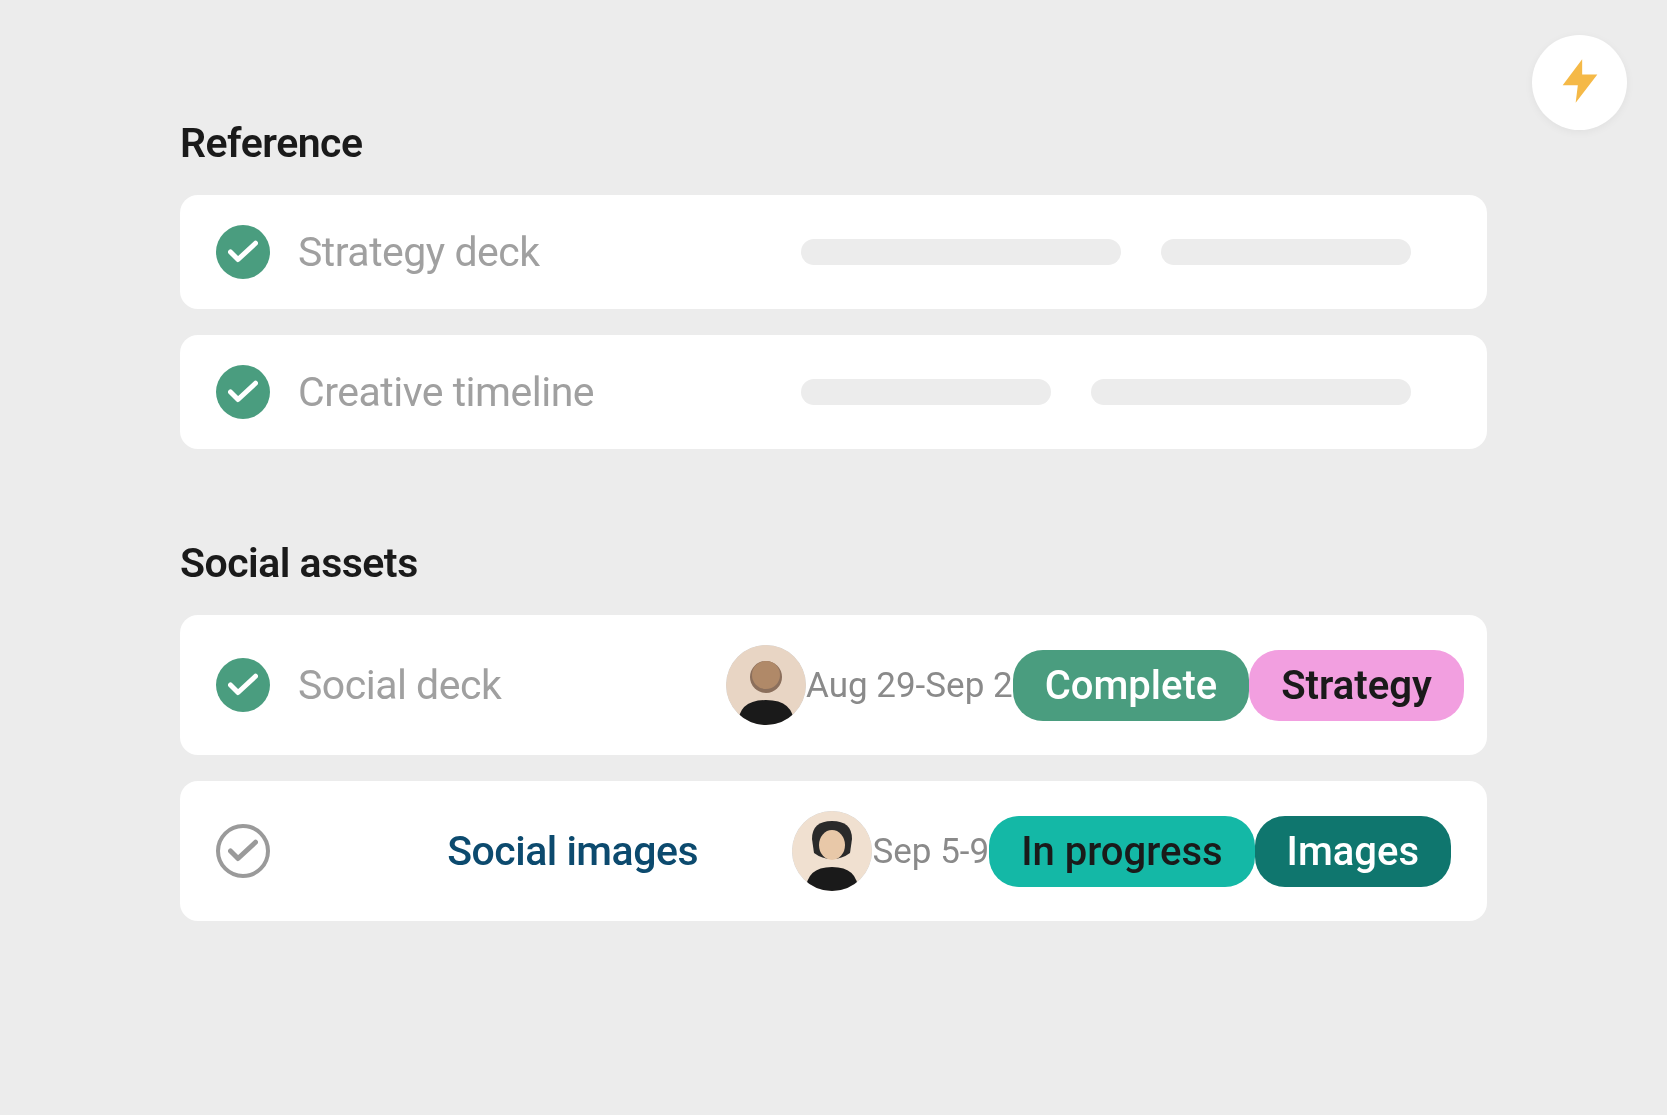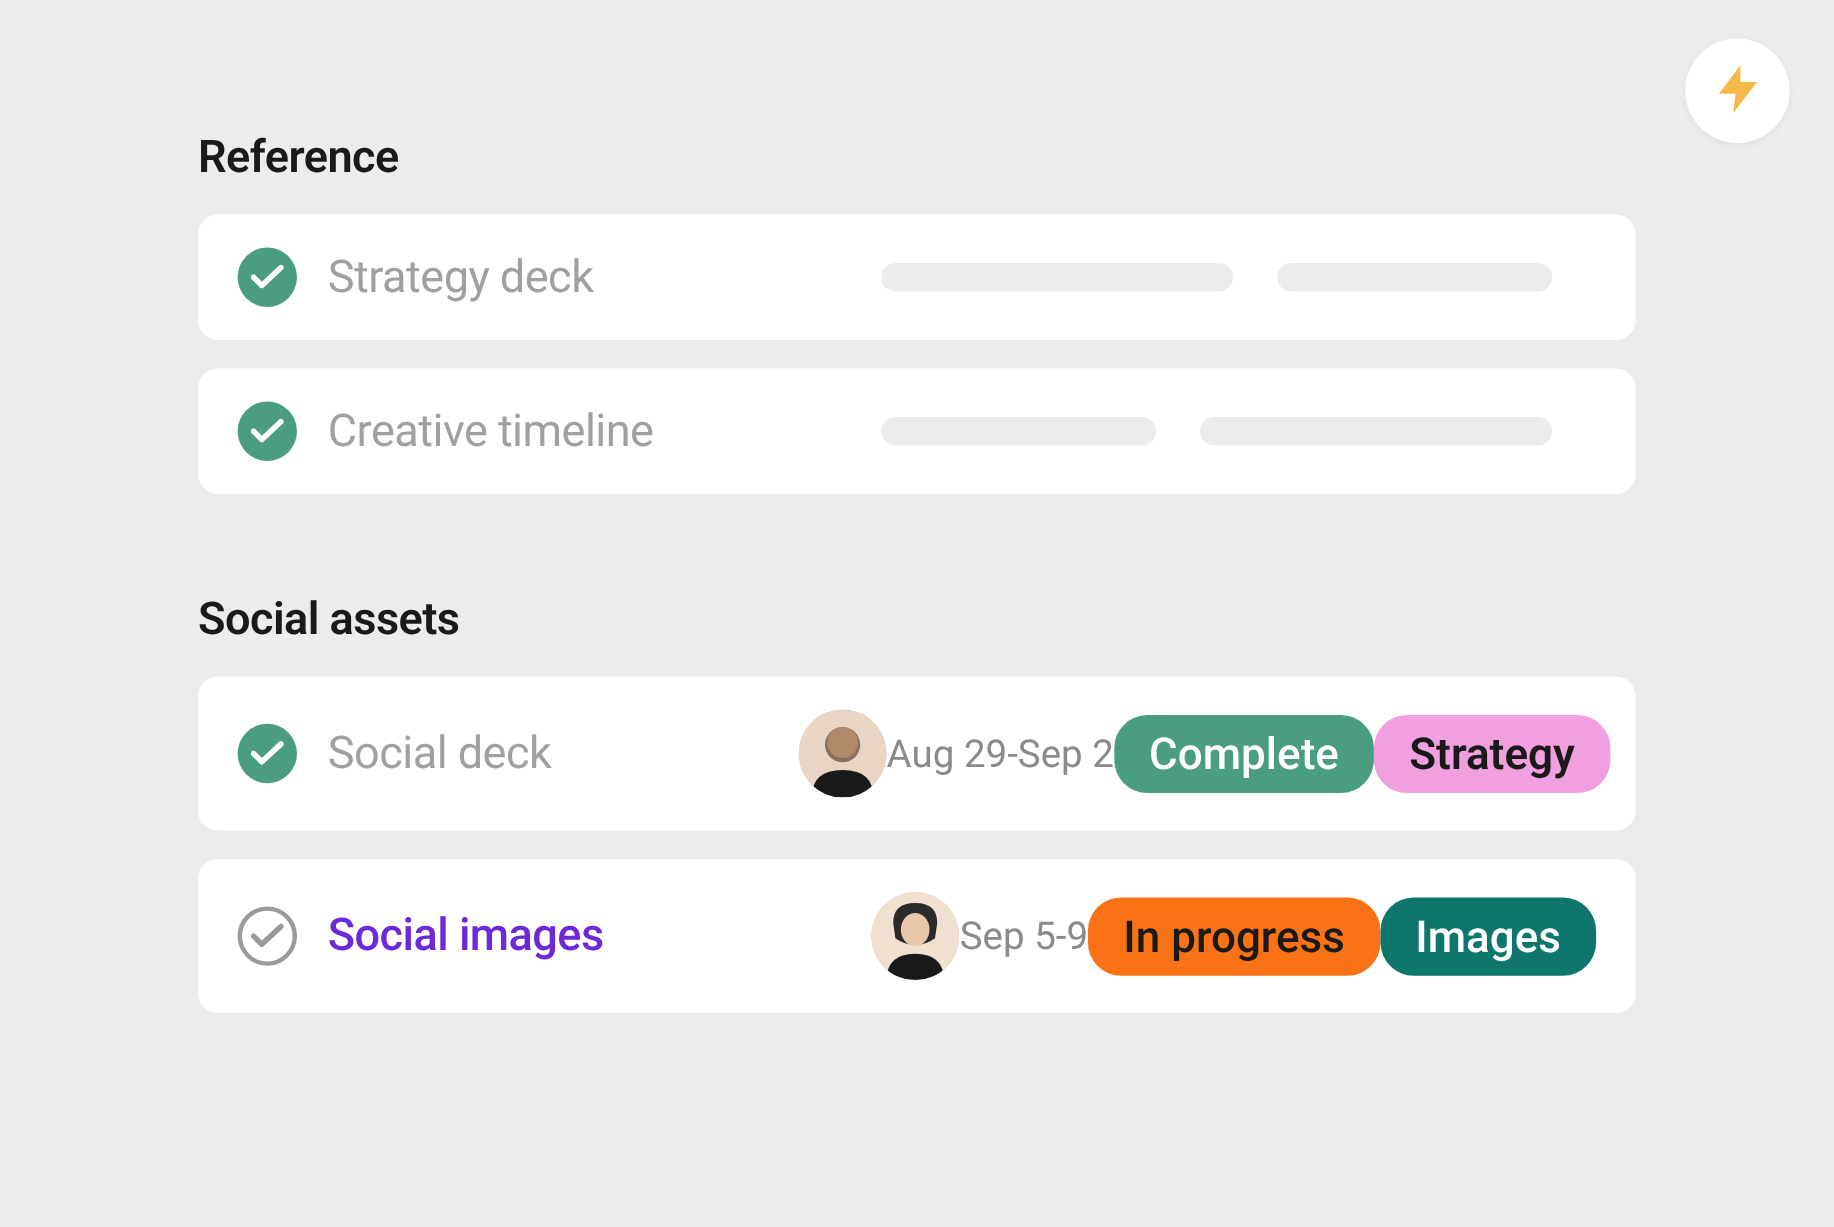--- a/index.html
+++ b/index.html
@@ -79,22 +79,23 @@
       font-size: 41px;
       font-weight: 400;
       letter-spacing: -0.5px;
       flex: 0 0 auto;
       width: 400px;
     }
     .task-title.done {
       color: #a0a0a0;
     }
     .task-title.active {
-      color: #6d28d9;
+      color: #0c4a6e;
       font-weight: 500;
+      text-align: right;
     }
     .placeholder-group {
       display: flex;
       gap: 40px;
       margin-left: auto;
       padding-right: 40px;
     }
     .placeholder-bar {
       height: 26px;
       background: #ececec;
@@ -140,21 +141,21 @@
     .pill-complete {
       background: #4a9d7f;
       color: #ffffff;
     }
     .pill-content {
       background: #f29fe0;
       color: #1a1a1a;
       font-weight: 600;
     }
     .pill-inprogress {
-      background: #f97316;
+      background: #14b8a6;
       color: #1a1a1a;
     }
     .pill-images {
       background: #0f766e;
       color: #ffffff;
     }
   </style>
 </head>
 <body>
 

